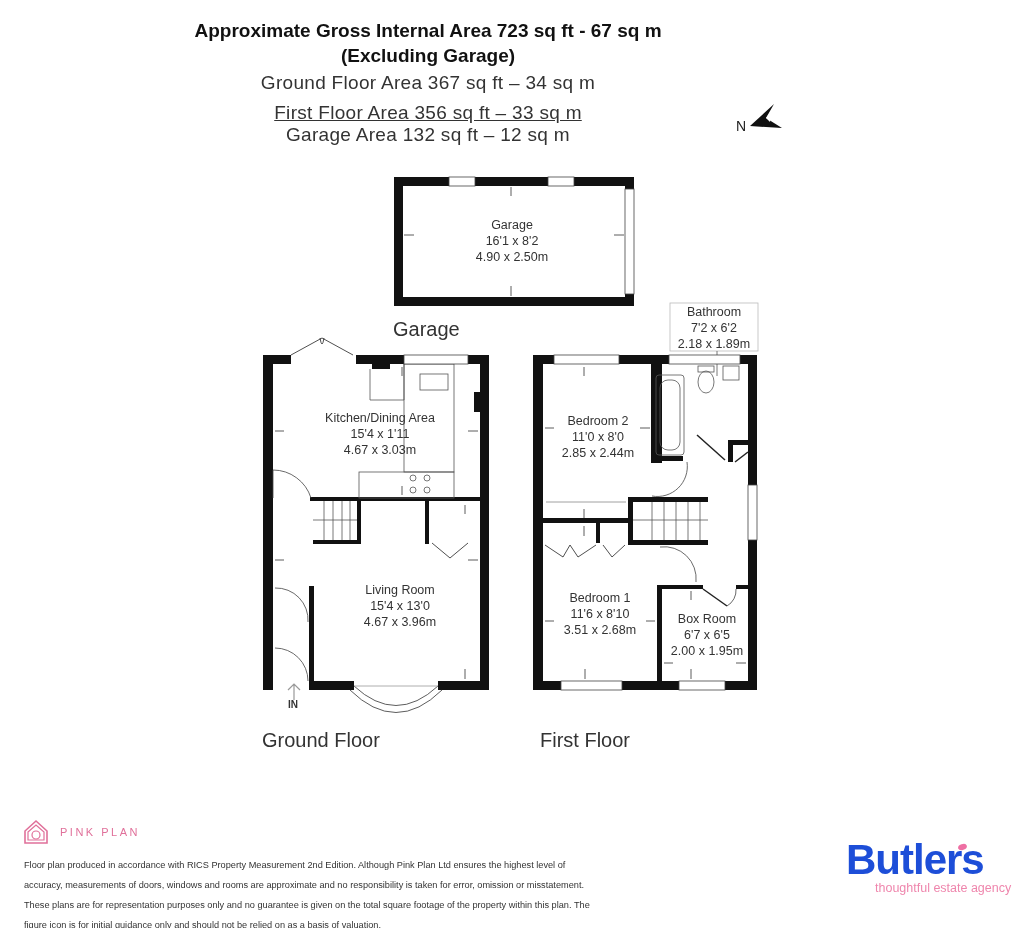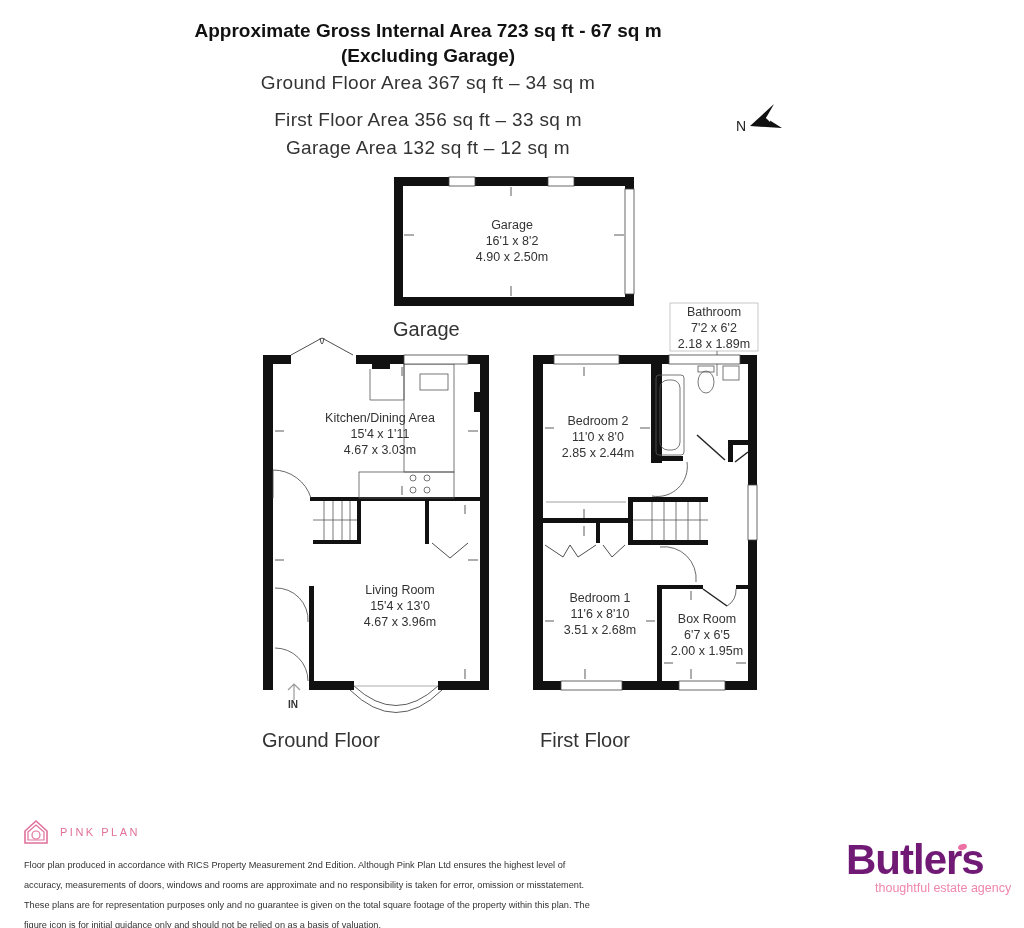--- a/index.html
+++ b/index.html
@@ -8,33 +8,33 @@
   .h-bold{font-weight:bold;font-size:19px;color:#111;}
   .h-reg{font-size:19px;color:#333;letter-spacing:0.3px;}
   .north{position:absolute;left:736px;top:104px;}
   .north-label{position:absolute;left:736px;top:118px;font-size:14px;color:#222;}
   svg.plan{position:absolute;left:0;top:0;}
   .room-label{position:absolute;text-align:center;font-size:12.5px;line-height:16px;color:#333;}
   .floor-label{position:absolute;font-size:20px;color:#333;}
   .pink-logo{position:absolute;left:22px;top:818px;}
   .pink-text{position:absolute;left:60px;top:826px;font-size:11px;letter-spacing:2.5px;color:#e0709a;}
   .disclaimer{position:absolute;left:24px;top:855px;width:580px;font-size:9.2px;line-height:20px;color:#333;}
-  .butlers{position:absolute;left:846px;top:838px;font-size:42px;font-weight:bold;color:#701a75;letter-spacing:-1px;line-height:44px;}
+  .butlers{position:absolute;left:846px;top:838px;font-size:42px;font-weight:bold;color:#1d4ed8;letter-spacing:-1px;line-height:44px;}
   .butlers-dot{position:absolute;left:958px;top:844px;width:9px;height:6px;border-radius:50%;background:#ee6fa3;transform:rotate(-20deg);}
   .tagline{position:absolute;left:875px;top:881px;font-size:12.5px;color:#ef86ad;}
   .in-label{position:absolute;left:288px;top:699px;font-size:10px;font-weight:bold;color:#333;}
 </style>
 </head>
 <body>
 
 <div class="hdr h-bold" style="top:20px;">Approximate Gross Internal Area 723 sq ft - 67 sq m</div>
 <div class="hdr h-bold" style="top:45px;">(Excluding Garage)</div>
 <div class="hdr h-reg" style="top:72px;">Ground Floor Area 367 sq ft – 34 sq m</div>
-<div class="hdr h-reg" style="top:109px;">First Floor Area 356 sq ft – 33 sq m</div>
-<div class="hdr h-reg" style="top:137px;">Garage Area 132 sq ft – 12 sq m</div>
+<div class="hdr h-reg" style="top:102px;text-decoration:underline;">First Floor Area 356 sq ft – 33 sq m</div>
+<div class="hdr h-reg" style="top:124px;">Garage Area 132 sq ft – 12 sq m</div>
 
 <svg class="north" width="50" height="28" viewBox="0 0 50 28">
   <polygon points="14,22 38,0 30,14 46,24" fill="#111"></polygon>
   <polygon points="30,14 36,6 34,18" fill="#fff"></polygon>
 </svg>
 <div class="north-label">N</div>
 
 <svg class="plan" width="1024" height="800" viewBox="0 0 1024 800">
   <g fill="#111" stroke="none">
 

